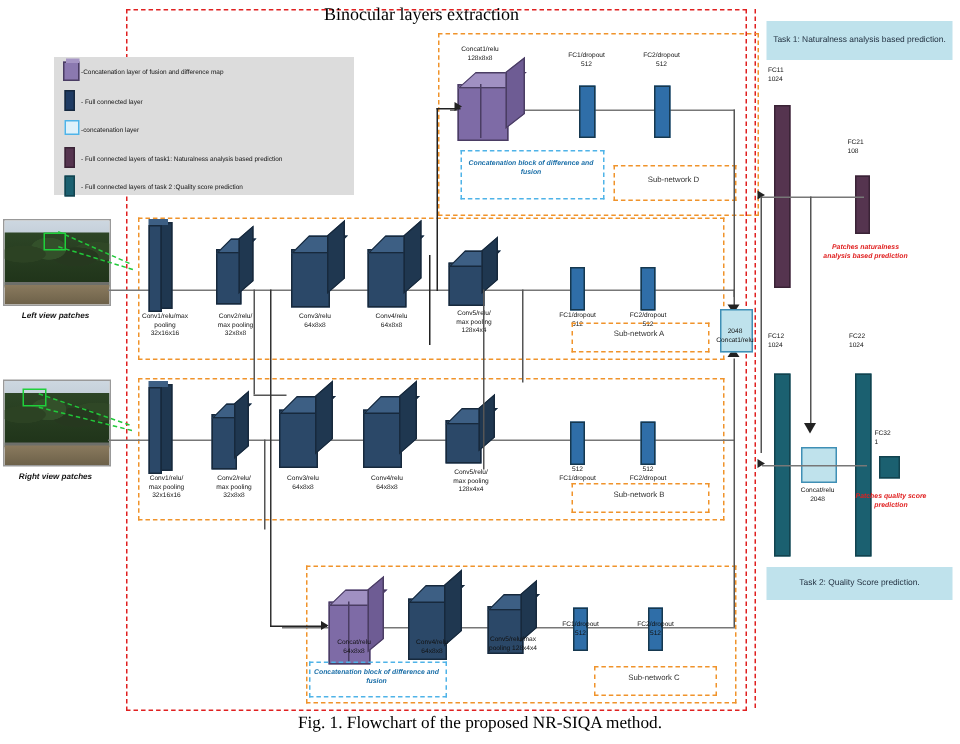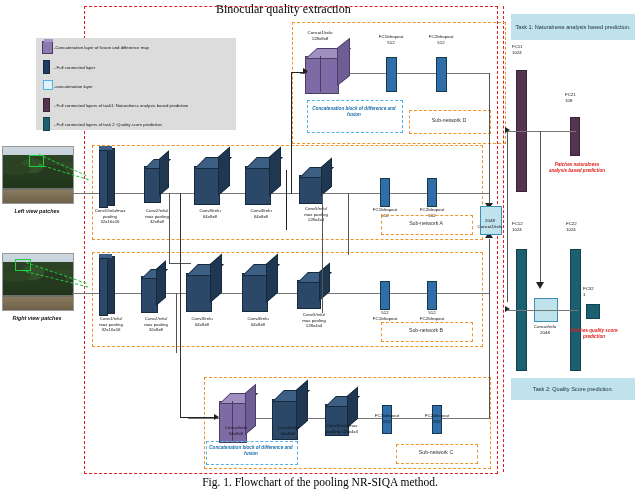--- a/index.html
+++ b/index.html
@@ -57,21 +57,21 @@
   .blue-small{position:absolute;background:#bfe2ec;border:1px solid #3f8fb5;}
 </style>
 </head>
 <body>
 
 <div id="stage">
 
   <div class="abs red-frame" style="left:84px;top:6px;width:412px;height:466px;"></div>
   <div class="abs red-frame" style="left:503px;top:6px;width:0;height:466px;border-left-width:1.6px;border-right:0;border-top:0;border-bottom:0;"></div>
 
-  <div class="title-bino" style="left:216px;top:2px;">Binocular quality extraction</div>
+  <div class="title-bino" style="left:216px;top:2px;">Binocular layers extraction</div>
 
   <div id="legend" style="left:36px;top:38px;width:200px;height:92px;">
     <div class="leg-row" style="left:6px;top:6px;">
       <span class="abs" style="left:0;top:-3px;width:9px;height:11px;background:#8b79b0;border:0.8px solid #4a3d63;"></span>
       <span class="abs" style="left:2px;top:-5px;width:9px;height:3px;background:#a595c4;"></span>
       <span class="leg-txt">-Concatenation layer of fusion and difference map</span>
     </div>
     <div class="leg-row" style="left:6px;top:26px;">
       <span class="abs" style="left:1px;top:-4px;width:5px;height:12px;background:#1f3b63;border:0.8px solid #16283f;"></span>
       <span class="leg-txt">- Full connected layer</span>
@@ -419,16 +419,16 @@
   <div class="lbl lbl-l" style="left:583px;top:286px;width:34px;text-align:left;">
     <span>FC32</span><br>
     <span>1</span>
   </div>
 
   <div class="red-txt" style="left:565px;top:328px;width:58px;">Patches quality score prediction</div>
 
   <div class="task-box" style="left:511px;top:378px;width:124px;height:22px;">Task 2: Quality Score prediction.</div>
 
   <div class="caption" style="left:0;top:476px;">
-    <b>Fig. 1</b><span>. Flowchart of the pooling NR-SIQA method.</span>
+    <b>Fig. 1</b><span>. Flowchart of the proposed NR-SIQA method.</span>
   </div>
 
 </div>
 
 </body></html>

